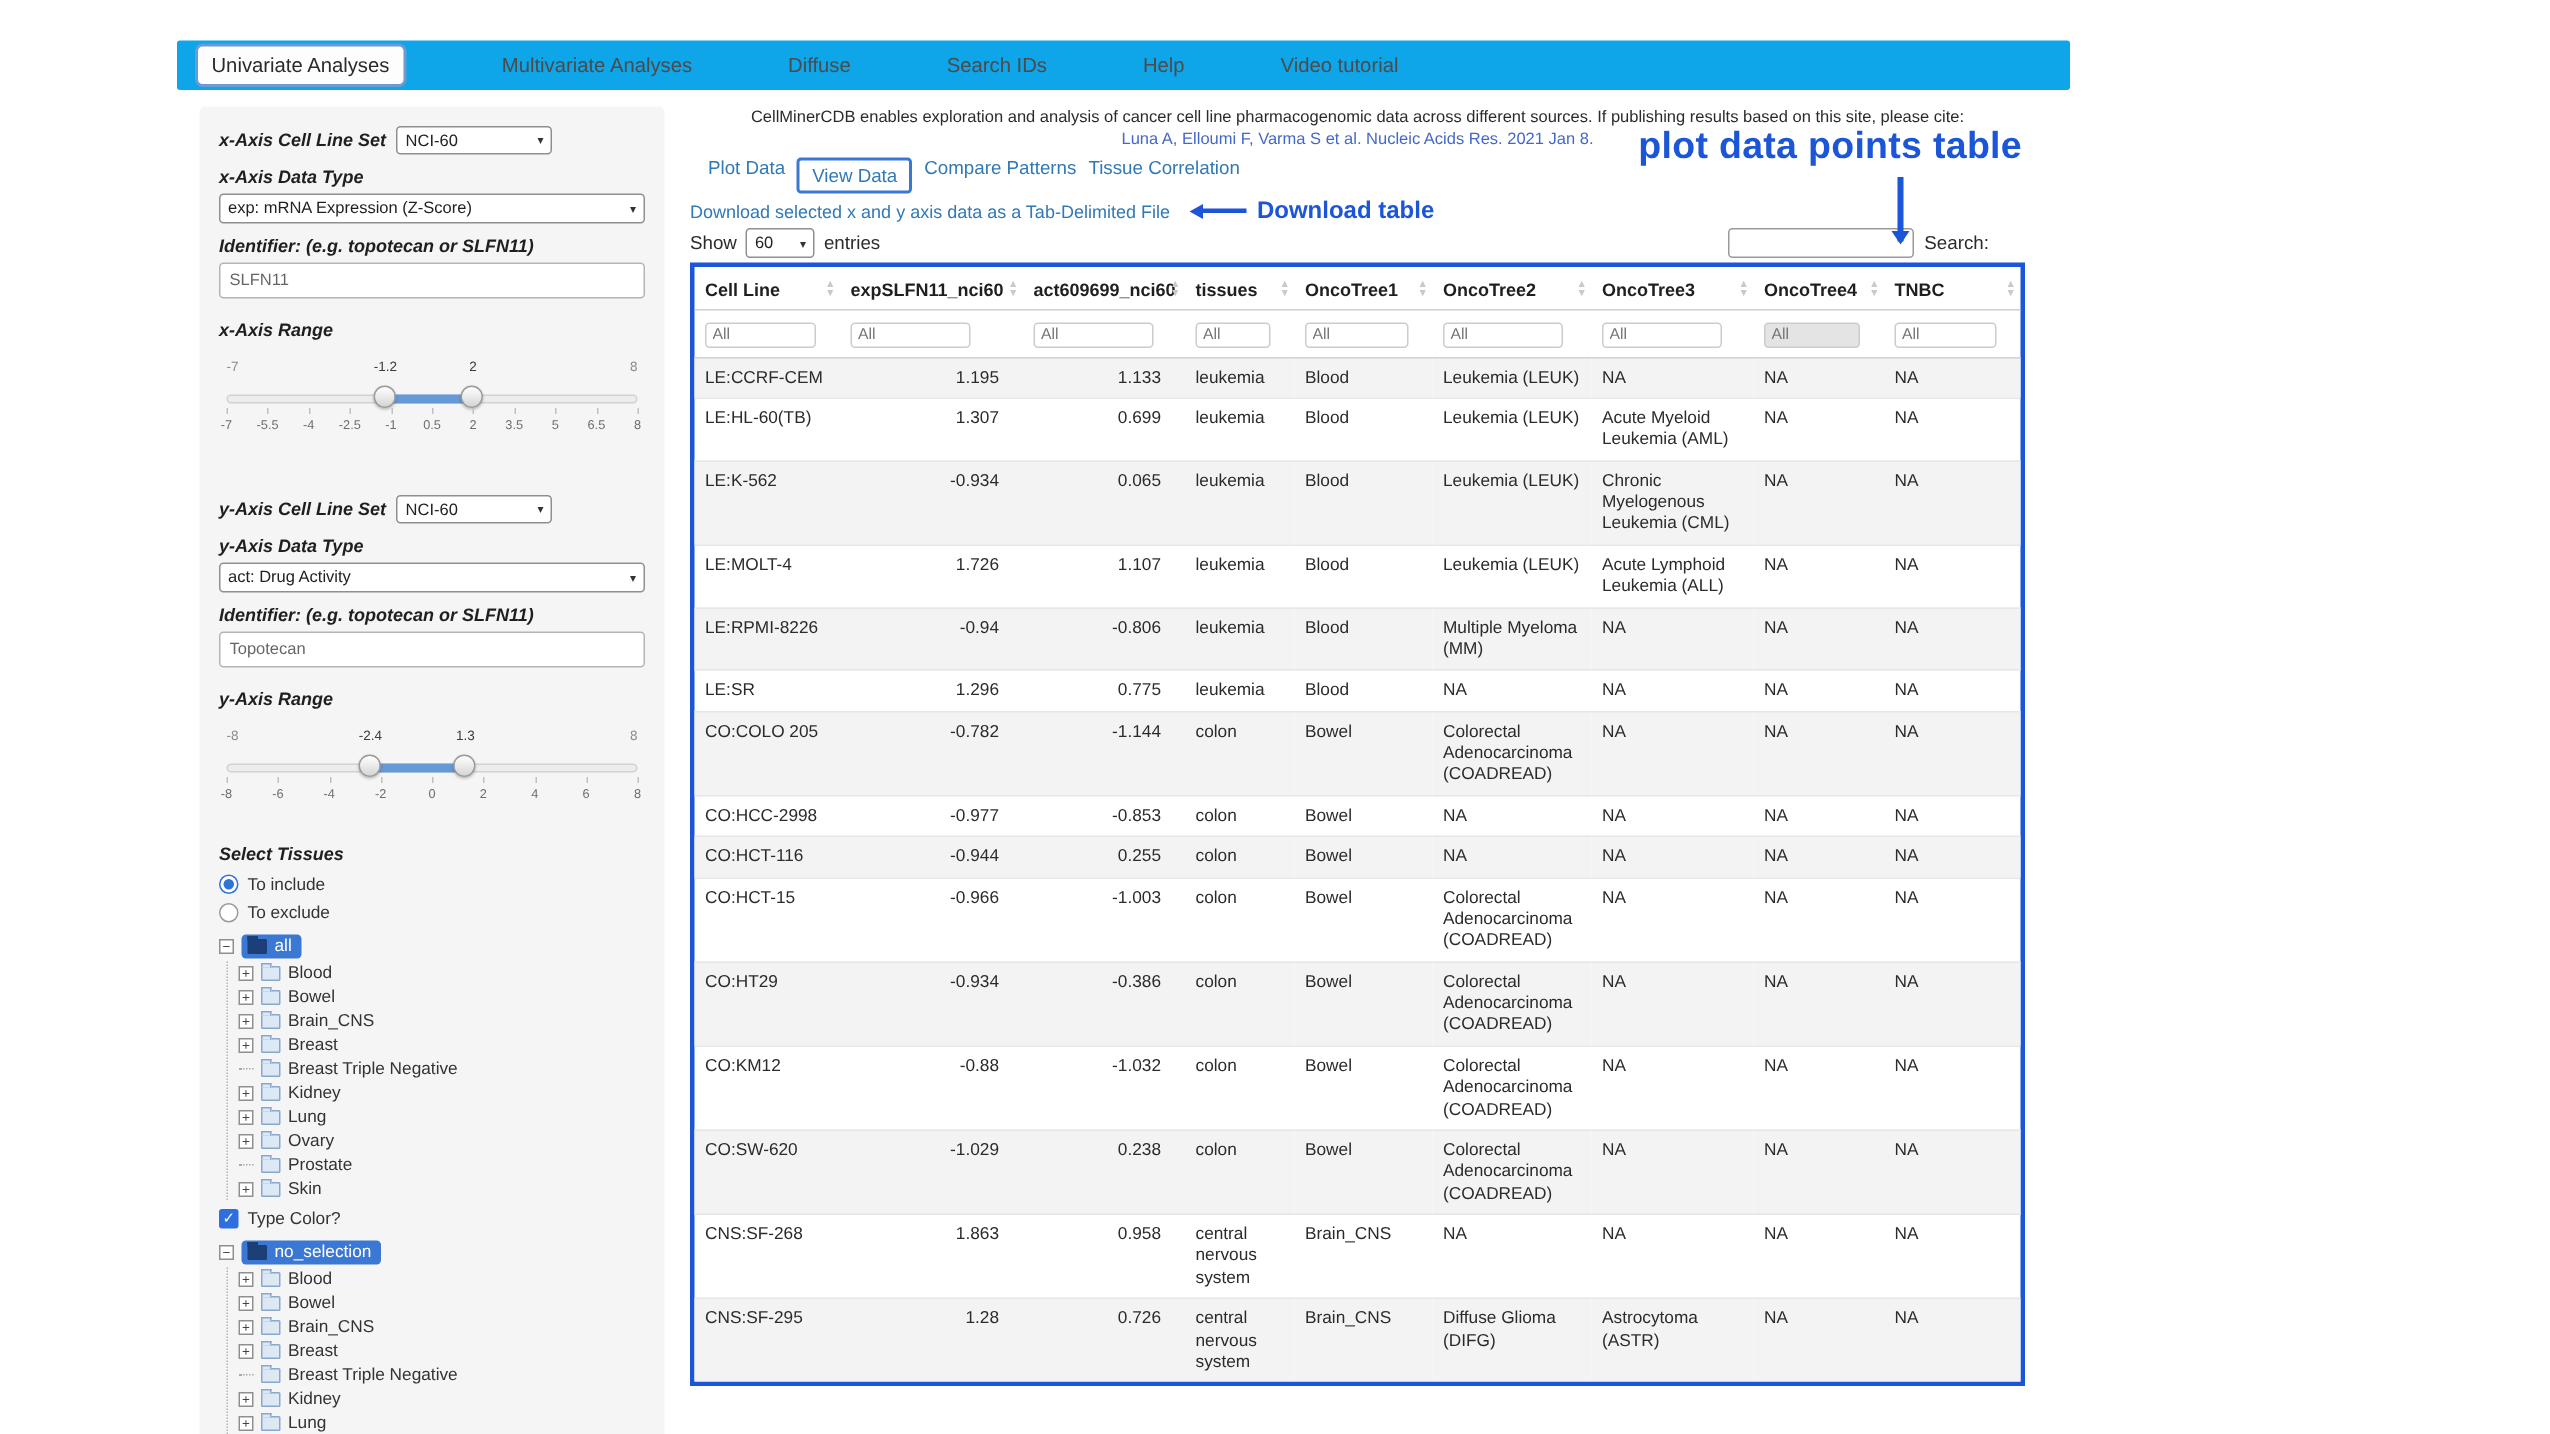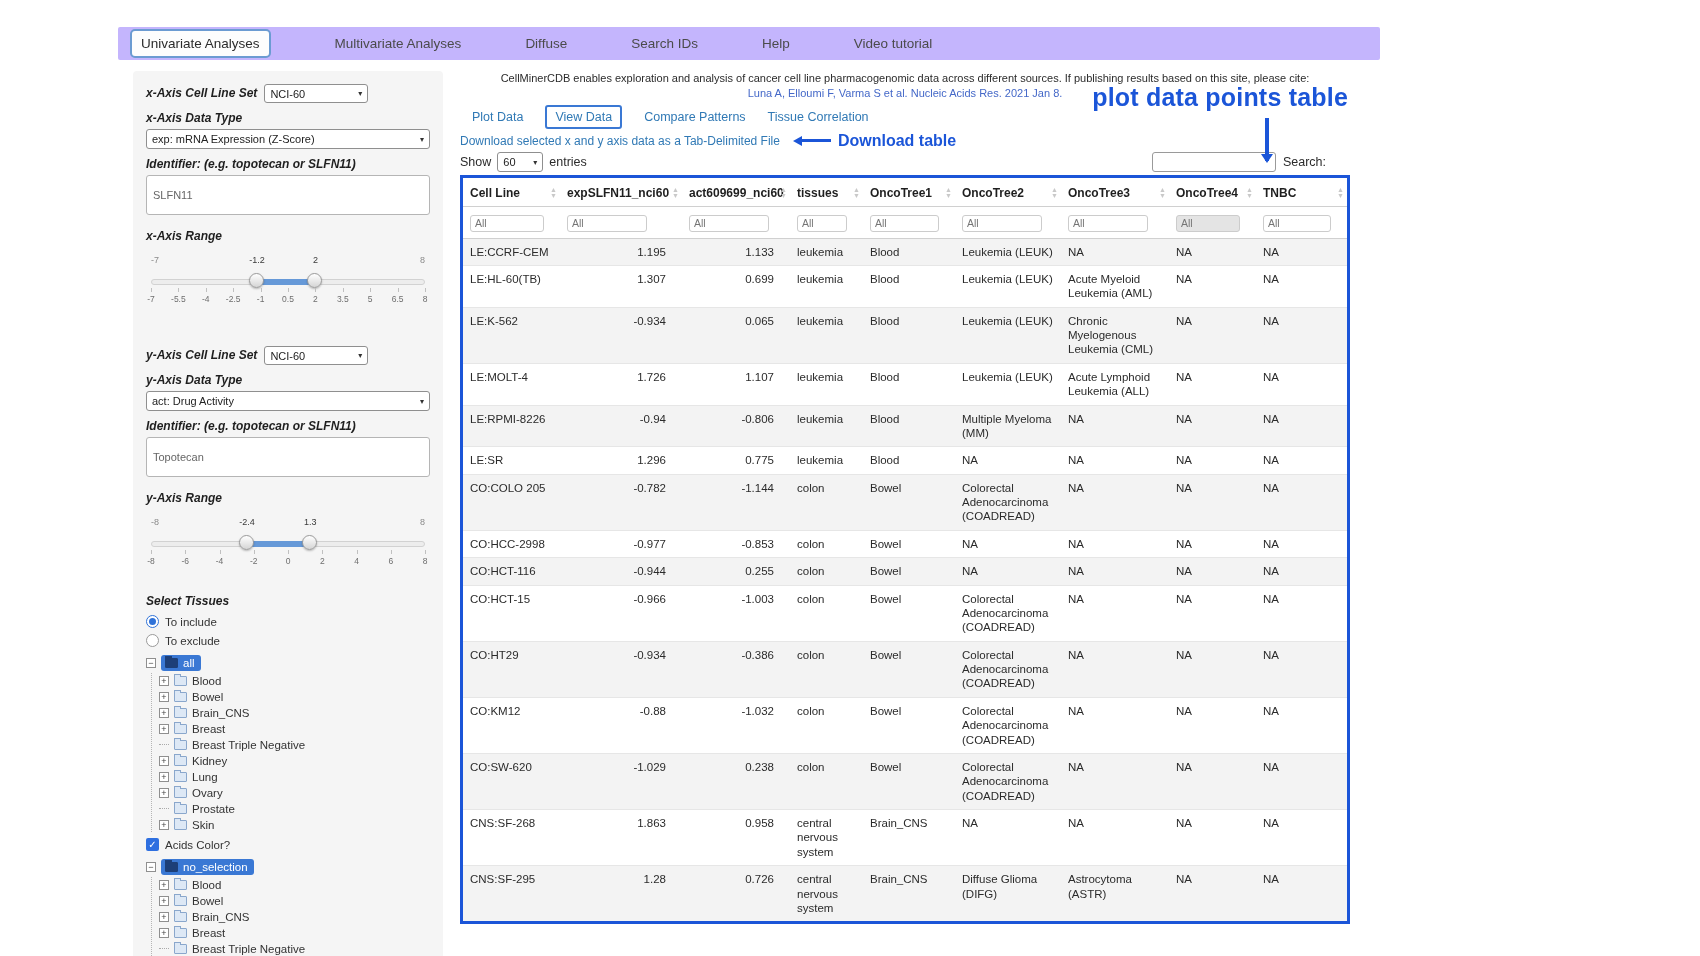--- a/index.html
+++ b/index.html
@@ -1,35 +1,35 @@
 <!DOCTYPE html>
 <html style="--annot: #1b55d8; --annot-soft: #6b9bd2; --link-blue: #3079b5; --sel-blue: #3a78d4;"><head>
 <meta charset="utf-8">
 <style>
   *{box-sizing:border-box;margin:0;padding:0;}
   html,body{background:#fff;}
   body{font-family:"Liberation Sans","DejaVu Sans",sans-serif;width:1700px;height:956px;overflow:hidden;}
   .page{width:1262px;margin-left:118px;padding-top:27px;}
 
   
-  .topnav{background:#c4b5fd;height:33px;display:flex;align-items:center;gap:28px;padding:0 12px;border-radius:2px;}
+  .topnav{background:#0ea5e9;height:33px;display:flex;align-items:center;gap:28px;padding:0 12px;border-radius:2px;}
   .nav-item{font-size:13.5px;color:#4b4b4b;cursor:pointer;white-space:nowrap;padding-left:36px;}
   .nav-item.annotated{border:2px solid var(--annot-soft);border-radius:5px;padding:5px 9px;color:#2b2b2b;background:#fdfdfd;}
 
   .content{display:flex;align-items:flex-start;margin-top:11px;padding:0 30px 0 15px;}
 
   
   .sidebar{flex:0 0 310px;width:310px;background:#f5f5f5;border-radius:4px;padding:13px 13px 16px;}
   .side-label{font-size:12px;font-weight:bold;color:#1f1f1f;line-height:1.25;font-style:italic;}
   .row-inline{display:flex;align-items:center;gap:7px;}
   .select{background:#fff;border:1px solid #8f8f8f;border-radius:3px;font-size:11px;color:#222;height:19px;display:flex;align-items:center;justify-content:space-between;padding:0 5px;cursor:pointer;}
   .select .caret-icon{font-size:8px;color:#333;margin-left:6px;}
   .select.small{width:104px;}
   .select.full{width:100%;margin-top:3px;height:20px;}
-  .text-input{width:100%;height:40px;border:1px solid #b5b5b5;border-radius:3px;background:#fff;font-size:11px;color:#666;padding:0 6px;margin-top:3px;font-family:inherit;}.mt8{margin-top:8px;}.mt14{margin-top:14px;}.mt20{margin-top:20px;}.mt34{margin-top:34px;}
+  .text-input{width:100%;height:24px;border:1px solid #b5b5b5;border-radius:3px;background:#fff;font-size:11px;color:#666;padding:0 6px;margin-top:3px;font-family:inherit;}.mt8{margin-top:8px;}.mt14{margin-top:14px;}.mt20{margin-top:20px;}.mt34{margin-top:34px;}
 
   
   .slider{position:relative;height:44px;margin:24px 5px 2px;}
   .sl-track{position:absolute;left:0;right:0;top:11px;height:6px;background:#ededed;border:1px solid #d2d2d2;border-radius:4px;}
   .sl-bar{position:absolute;top:11px;height:6px;background:#6699d8;border-radius:3px;}
   .sl-handle{position:absolute;top:5px;width:15px;height:15px;border-radius:50%;background:linear-gradient(#ffffff,#d5d5d5);border:1px solid #9a9a9a;margin-left:-8px;box-shadow:0 1px 2px rgba(0,0,0,.25);cursor:pointer;}
   .sl-vlabel{position:absolute;top:-13px;transform:translateX(-50%);font-size:9px;color:#3a3a3a;}
   .sl-elabel{position:absolute;top:-13px;font-size:9px;color:#8a8a8a;}
   .sl-tick{position:absolute;top:20px;width:1px;height:4px;background:#c0c0c0;}
   .sl-ticklabel{position:absolute;top:26px;transform:translateX(-50%);font-size:8.5px;color:#6e6e6e;}
@@ -52,21 +52,21 @@
   .folder::before{content:'';position:absolute;top:-3px;left:-1px;width:5px;height:2px;background:#dde8f5;border:1px solid #8aa7cc;border-bottom:none;}
   .folder.dark{background:#1d3f78;border-color:#1d3f78;}
   .folder.dark::before{background:#1d3f78;border-color:#1d3f78;}
   .root-badge{display:inline-flex;align-items:center;gap:5px;background:var(--sel-blue);border-radius:3px;padding:2px 6px 2px 4px;}
   .root-badge .root-label{color:#fff;font-size:11.5px;}
 
   
   .main{flex:1;margin-left:17px;position:relative;min-width:0;}
   .citation{font-size:11px;color:#2b2b2b;text-align:center;line-height:1.3;}
   .citation-link{color:#4468c8;margin-top:1px;cursor:pointer;}
-  .view-tabs{display:flex;align-items:center;gap:22px;margin-top:4px;padding-left:12px;}
+  .view-tabs{display:flex;align-items:flex-start;gap:8px;margin-top:4px;padding-left:12px;}
   .tab{color:var(--link-blue);font-size:12.5px;cursor:pointer;}
   .tab.annotated{border:2px solid var(--sel-blue);border-radius:3px;padding:3px 8px;}
   .download-row{display:flex;align-items:center;margin-top:4px;height:16px;}
   .download-link{color:var(--link-blue);font-size:12px;cursor:pointer;text-decoration:none;}
   .annot-inline{display:flex;align-items:center;margin-left:8px;}
   .arrow-left-icon{display:flex;align-items:center;}
   .al-head{width:0;height:0;border:5px solid transparent;border-right:9px solid var(--annot);}
   .al-line{width:30px;height:3px;background:var(--annot);margin-left:-1px;}
   .annot-text{color:var(--annot);font-weight:bold;font-size:16px;margin-left:7px;white-space:nowrap;}
 
@@ -270,21 +270,21 @@
             <div class="tree-row">
               <span class="expander">+</span>
               <span class="folder"></span>
               <span class="tree-label">Skin</span>
             </div>
           </div>
         </div>
 
       <div class="radio-row mt14">
         <span class="checkbox">✓</span>
-        <span>Acids Color?</span>
+        <span>Type Color?</span>
       </div>
 
       <div class="tree" id="tree-exclude">
           <div class="tree-row root">
             <span class="expander">−</span>
             <span class="root-badge">
               <span class="folder dark"></span>
               <span class="root-label">no_selection</span>
             </span>
           </div>

